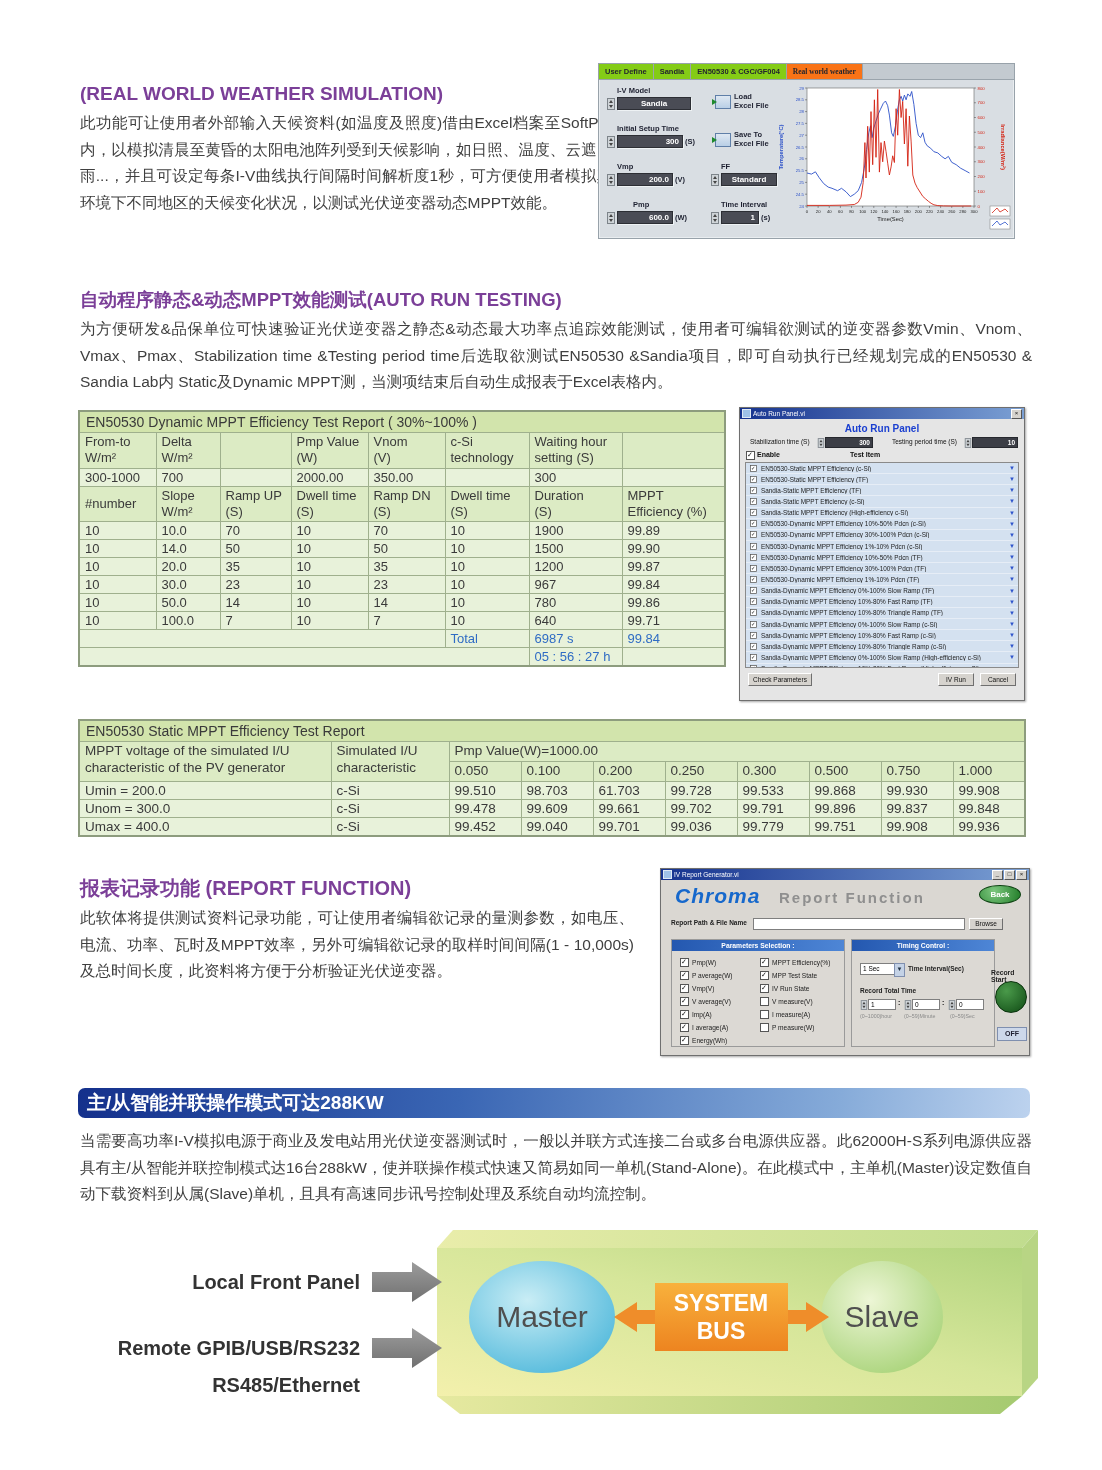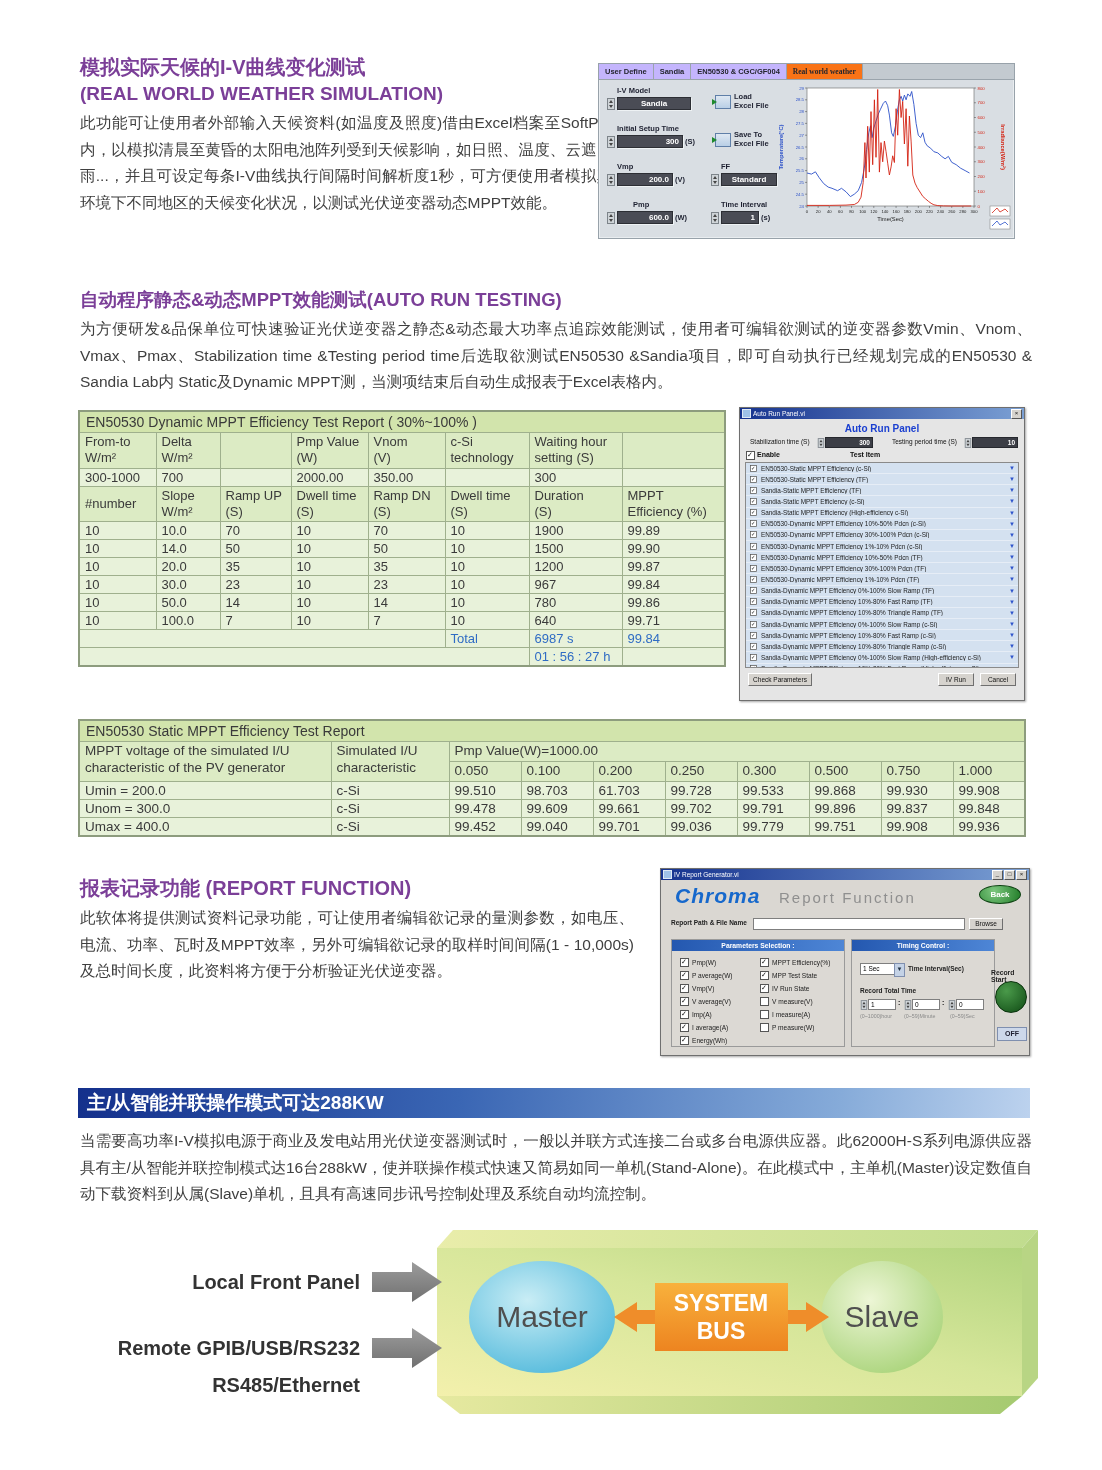--- a/index.html
+++ b/index.html
@@ -11,21 +11,21 @@
   table.gt{border-collapse:collapse;background:#e8f2da;color:#3a3a3a;table-layout:fixed;border:2px solid #8d9c7e;}
   table.gt td{border:1px solid #9fb08d;padding:1px 5px;vertical-align:top;overflow:hidden;}
   table.gt td.title{background:#d2e4ac;font-size:14px;padding:2px 6px;}
   table.gt td.hd{background:#dcebc4;white-space:pre-line;line-height:1.25;}
   table.dyn{font-size:13px;}
   table.stat{font-size:13.5px;}
   .blue{color:#2f6cc4;margin-left:46px;}
   
   .softpanel{background:#d9dee3;border:1px solid #98a2aa;box-shadow:0 0 0 1px #e9edf0 inset;}
   .sp-tabs{display:flex;height:15px;background:#c3cad0;border-bottom:1px solid #9aa4ac;}
-  .sp-tab{font-size:7.5px;font-weight:bold;color:#23252e;padding:0 6px;line-height:15px;border-right:1px solid #9aa4ac;background:#c4b5fd;}
+  .sp-tab{font-size:7.5px;font-weight:bold;color:#23252e;padding:0 6px;line-height:15px;border-right:1px solid #9aa4ac;background:#84cc16;}
   .sp-tab.active{background:#f97316;font-family:Liberation Serif, serif;}
   .sp-body{position:relative;width:100%;height:157px;}
   .sp-label{position:absolute;font-size:7.5px;font-weight:bold;color:#1d2030;white-space:nowrap;}
   .sp-ctl{position:absolute;display:flex;align-items:center;gap:2px;}
   .spin{width:6px;height:10px;background:#cfd4d8;border:1px solid #7d848a;display:inline-block;position:relative;}
   .spin::before{content:"";position:absolute;left:1px;top:1px;border-left:2px solid transparent;border-right:2px solid transparent;border-bottom:3px solid #444;}
   .spin::after{content:"";position:absolute;left:1px;bottom:1px;border-left:2px solid transparent;border-right:2px solid transparent;border-top:3px solid #444;}
   .sp-field{display:inline-block;background:#4a4c55;color:#fff;font-size:8px;font-weight:bold;text-align:right;padding:0 3px;height:11px;line-height:11px;border:1px solid #2c2e34;box-shadow:1px 1px 0 #eef2f4;}
   .sp-unit{font-size:7.5px;font-weight:bold;color:#1d2030;}
   .sp-btn{position:absolute;display:flex;align-items:center;gap:3px;}
@@ -41,29 +41,28 @@
   .btn3d{background:#d6d3ce;border:1px solid;border-color:#fff #6f6f6f #6f6f6f #fff;font-size:6.5px;color:#111;text-align:center;}
   .cb{width:7px;height:7px;border:1px solid #555;background:#fff;display:inline-block;position:relative;flex:none;}
   .cb.checked::after{content:"✓";position:absolute;left:0;top:-1px;font-size:7px;color:#111;line-height:8px;}
   .ar-row{height:10.15px;display:flex;align-items:center;background:#d4e1f0;border-bottom:1px solid #e6edf6;font-size:6.4px;color:#1c1c1c;padding:0 3px;gap:3px;}
   .ar-row .lbl{flex:1;white-space:nowrap;overflow:hidden;}
   .ar-row .dd{color:#2f55cc;font-size:6px;line-height:6px;}
   .darkfield{display:inline-block;background:#3c3e46;color:#fff;font-size:6.5px;font-weight:bold;text-align:right;padding:0 2px;height:9px;line-height:9px;border:1px solid #26282e;}
   .rf-check{display:flex;align-items:center;gap:3px;font-size:6.6px;color:#1c1c1c;height:13px;}
   .groupbox{position:absolute;background:#dcd9d4;border:1px solid #9a9a9a;}
   .grouphead{height:11px;background:linear-gradient(90deg,#2458b0,#4e86d6);color:#fff;font-size:6.8px;line-height:11px;text-align:center;font-weight:bold;}
-  .banner{background:linear-gradient(95deg,#14308c 0%,#3a66b4 40%,#86abd9 80%,#bcd2ee 100%);color:#fff;font-size:19px;font-weight:bold;line-height:30px;padding-left:9px;}
+  .banner{background:linear-gradient(95deg,#14308c 0%,#3a66b4 40%,#86abd9 80%,#bcd2ee 100%);color:#fff;font-size:19px;font-weight:bold;line-height:30px;padding-left:9px;border-radius:7px;}
   .pre{white-space:pre-line;}
 </style>
 </head>
 <body>
 
 <div class="page">
 
-  <h2 class="abs ph" style="left:80px;top:55px;font-size:20px">模拟实际天候的I-V曲线变化测试</h2>
   <h2 class="abs ph" style="left:80px;top:82px;font-size:19px">(REAL WORLD WEATHER SIMULATION)</h2>
   <p class="abs body-text" style="left:80px;top:110px;width:548px">此功能可让使用者外部输入天候资料(如温度及照度)借由Excel档案至SoftPanel内，以模拟清晨至黄昏的太阳电池阵列受到天候影响，如日照、温度、云遮、下雨...，并且可设定每条I-V曲线执行间隔时间解析度1秒，可方便使用者模拟真实环境下不同地区的天候变化状况，以测试光伏逆变器动态MPPT效能。</p>
 
   <div class="abs softpanel" style="left:598px;top:63px;width:415px;height:174px">
     <div class="sp-tabs">
         <div class="sp-tab">User Define</div>
         <div class="sp-tab">Sandia</div>
         <div class="sp-tab">EN50530 &amp; CGC/GF004</div>
         <div class="sp-tab active">Real world weather</div>
       </div>
@@ -329,21 +328,21 @@
       </tbody>
     <tbody>
       <tr>
         <td colspan="5"></td>
         <td class="blue">Total</td>
         <td class="blue">6987 s</td>
         <td class="blue">99.84</td>
       </tr>
       <tr>
         <td colspan="6"></td>
-        <td class="blue">01 : 56 : 27 h</td>
+        <td class="blue">05 : 56 : 27 h</td>
         <td></td>
       </tr>
     </tbody>
   </table>
 
   <div class="abs win" style="left:739px;top:407px;width:284px;height:292px">
     <div class="titlebar">
         <span class="tb-ico"></span>
         <span class="t">Auto Run Panel.vi</span>
         <span class="tb-btn">×</span>
@@ -547,21 +546,21 @@
   <div class="abs win" style="left:660px;top:868px;width:368px;height:186px;background:#dad7d2">
     <div class="titlebar">
         <span class="tb-ico"></span>
         <span class="t">IV Report Generator.vi</span>
         <span class="tb-btn">_</span>
         <span class="tb-btn">□</span>
         <span class="tb-btn">×</span>
       </div>
     <div style="position:relative;height:36px">
       <span style="position:absolute;left:14px;top:4px;font-size:21px;font-weight:bold;font-style:italic;color:#1668cc;letter-spacing:1px">Chroma</span>
-      <span style="position:absolute;left:118px;top:9px;font-size:15px;font-weight:normal;color:#8f8f8f;letter-spacing:2px">Report Function</span>
+      <span style="position:absolute;left:118px;top:9px;font-size:15px;font-weight:bold;color:#8f8f8f;letter-spacing:2px">Report Function</span>
       <span style="position:absolute;left:318px;top:5px;width:40px;height:17px;border-radius:50%;background:radial-gradient(circle at 35% 30%,#7cc77e,#1f7a26);border:1px solid #0e4413;color:#fff;font-size:8px;font-weight:bold;text-align:center;line-height:17px">Back</span>
     </div>
     <div style="position:relative;height:16px">
       <span style="position:absolute;left:10px;top:3px;font-size:6.5px;font-weight:bold;color:#222">Report Path &amp; File Name</span>
       <span style="position:absolute;left:92px;top:2px;width:210px;height:10px;background:#fff;border:1px solid #7f7f7f;font-size:6.5px"></span>
       <span class="btn3d" style="position:absolute;left:308px;top:2px;width:32px;line-height:10px">Browse</span>
     </div>
     <div class="groupbox" style="left:10px;top:70px;width:172px;height:106px">
       <div class="grouphead">Parameters Selection :</div>
       <div style="position:absolute;left:8px;top:16px">

